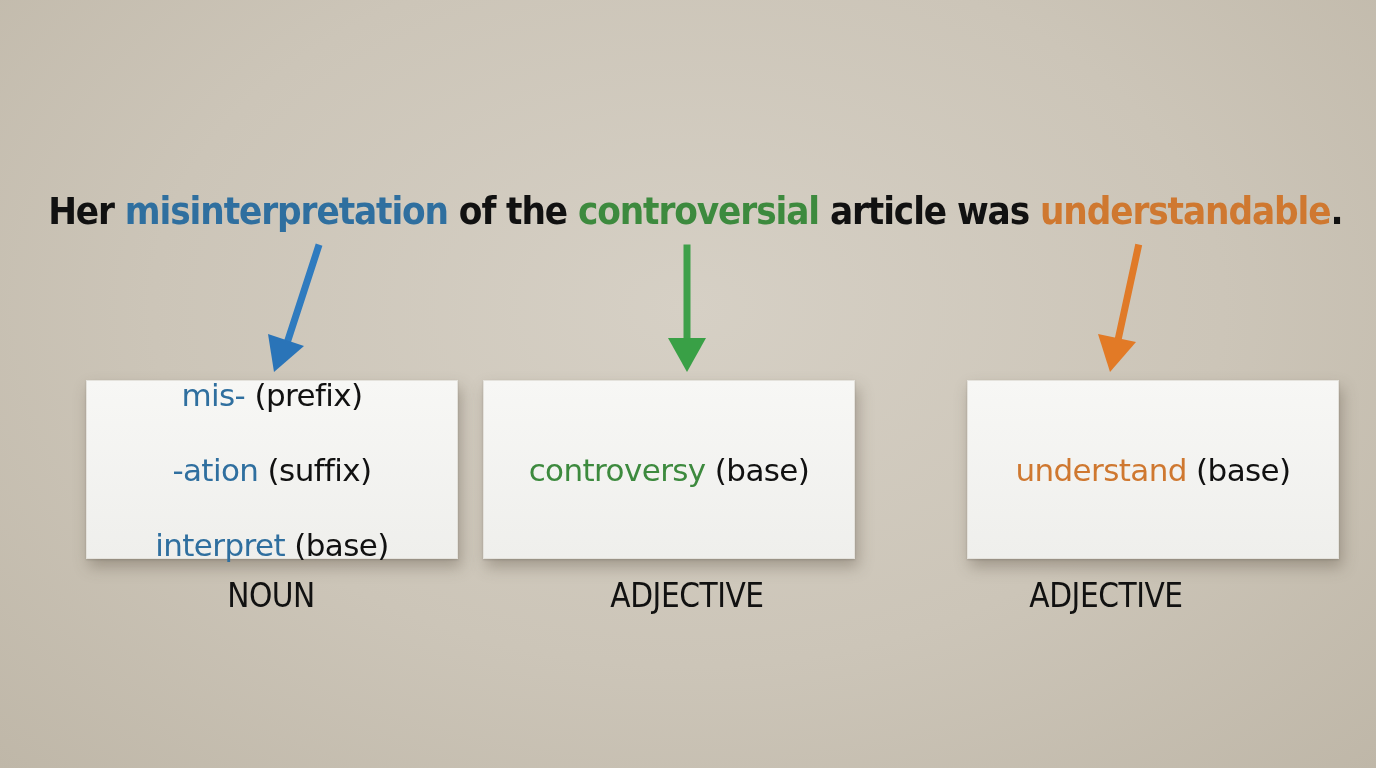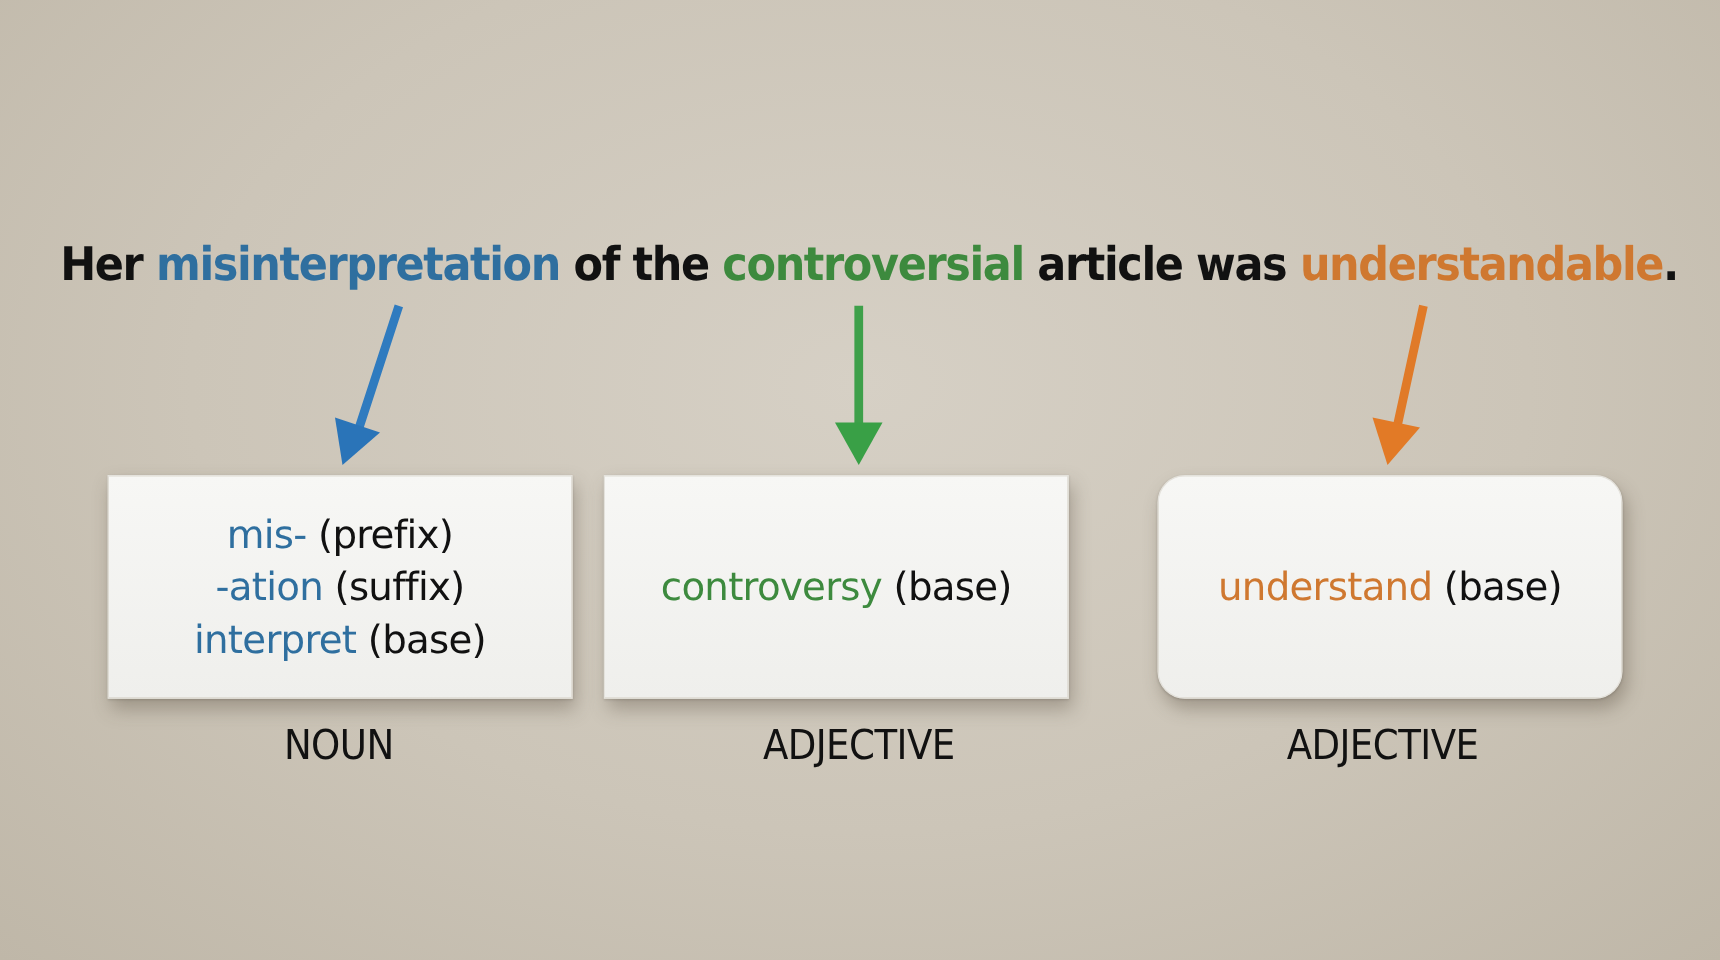--- a/index.html
+++ b/index.html
@@ -23,23 +23,23 @@
     position:absolute; top:380px; width:370px; height:177px;
     background: linear-gradient(180deg,#f7f7f5 0%, #efefec 100%);
     border:1px solid #e4e2dc;
     box-shadow: 3px 8px 14px rgba(80,70,55,0.35), 0 1px 2px rgba(0,0,0,0.15);
     display:flex; flex-direction:column; align-items:center; justify-content:center;
     font-size:31px; line-height:42px; color:#111;
     font-family: "DejaVu Sans", sans-serif;
     letter-spacing:-0.6px;
   }
   .card .line { white-space:nowrap; }
-  .card1 { left:86px; }
+  .card1 { left:86px;gap:33px; }
   .card2 { left:483px; }
-  .card3 { left:926px;border-radius:22px; }
+  .card3 { left:967px; }
   .label {
     position:absolute; top:576px; width:370px; text-align:center;
     font-size:33px; color:#111; font-weight:500; letter-spacing:-0.5px;
     font-family: "DejaVu Sans", sans-serif;
     transform: scaleX(0.9);
   }
   .label1 { left:86px; }
   .label2 { left:502px; }
   .label3 { left:921px; }
 </style>

